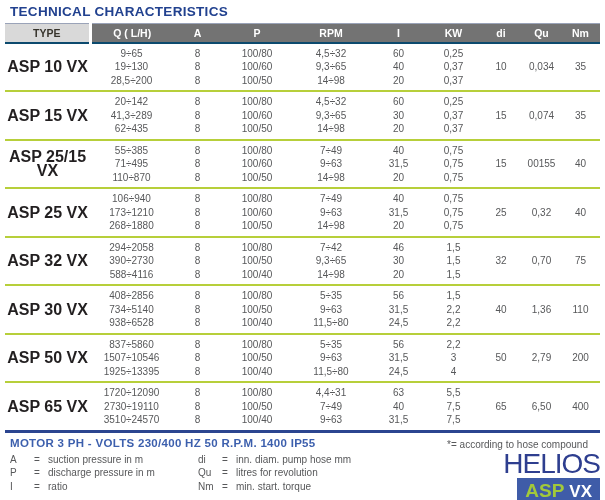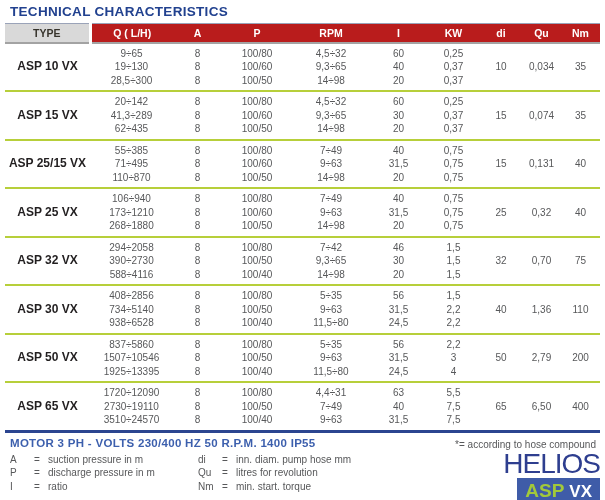--- a/index.html
+++ b/index.html
@@ -13,50 +13,50 @@
 
   .title {
     color: #21418f; font-weight: bold; font-size: 13.5px;
     letter-spacing: 0.3px; padding: 4px 12px 4px 10px;
   }
 
   table.spec {
     border-collapse: collapse; table-layout: fixed;
     width: 595px; margin-left: 5px;
   }
-  thead tr { border-top: 1px solid #9aa3b8; border-bottom: 2px solid #a3a3a3; margin-top: 45px; }
+  thead tr { border-top: 1px solid #9aa3b8; border-bottom: 2px solid #0c4a6e; margin-top: 45px; }
   thead th {
     font-size: 10.5px; font-weight: bold; height: 19px;
-    background: #b91c1c; color: #ffffff; padding: 0; text-align: center;
+    background: #737373; color: #ffffff; padding: 0; text-align: center;
   }
   thead th.type-h {
     background: #d9d9d9; color: #37342c; border-right: 3px solid #ffffff;
   }
   tbody tr { height: 47px; }
   tbody td {
     padding: 3px 0; text-align: center; vertical-align: middle;
     font-size: 10px; color: #57585a; line-height: 13.5px;
   }
-  tbody td.type { font-size: 12px; font-weight: bold; color: #221f20; }
+  tbody td.type { font-size: 16px; font-weight: bold; color: #221f20; }
   tbody.sep td { border-top: 2px solid #b7cf3a; }
 
   .bottom-rule { width: 595px; height: 3px; background: #2b4590; margin: 0 0 0 5px; }
 
   .footer { position: relative; width: 590px; margin: 4px 0 0 10px; }
   .motor {
     color: #3c5fad; font-weight: bold; font-size: 11.5px; letter-spacing: 0.3px;
   }
   .legend-wrap { display: flex; margin-top: 4px; }
   ul.legend { list-style: none; margin: 0; padding: 0; }
   ul.legend.first { width: 188px; }
   ul.legend li { display: flex; font-size: 10px; color: #57585a; line-height: 13.5px; }
   ul.legend li .k { width: 24px; }
   ul.legend li .eq { width: 14px; }
 
-  .note { position: absolute; top: 2px; right: 4px; font-size: 10px; color: #57585a; }
+  .note { position: absolute; top: 2px; right: 12px; font-size: 10px; color: #57585a; }
   .brand { position: absolute; top: 13px; right: 0; text-align: right; }
   .brand-name {
     color: #2e3e8f; font-weight: normal; font-size: 28px;
     letter-spacing: -1px; line-height: 27px;
   }
   .badge {
     display: inline-block; background: #3f5ca8;
     padding: 2px 8px 3px 8px; margin-top: 1px;
   }
   .badge .asp { color: #a2c93a; font-weight: bold; font-size: 19px; }
@@ -95,21 +95,21 @@
         <th>Qu</th>
         <th>Nm</th>
       </tr>
     </thead>
   <tbody>
         <tr>
           <td class="type">ASP 10 VX</td>
           <td>
             <div>9÷65</div>
             <div>19÷130</div>
-            <div>28,5÷300</div>
+            <div>28,5÷200</div>
           </td>
           <td>
             <div>8</div>
             <div>8</div>
             <div>8</div>
           </td>
           <td>
             <div>100/80</div>
             <div>100/60</div>
             <div>100/50</div>
@@ -199,21 +199,21 @@
             <div>40</div>
             <div>31,5</div>
             <div>20</div>
           </td>
           <td>
             <div>0,75</div>
             <div>0,75</div>
             <div>0,75</div>
           </td>
           <td>15</td>
-          <td>0,131</td>
+          <td>00155</td>
           <td>40</td>
         </tr>
       </tbody>
       <tbody class="sep">
         <tr>
           <td class="type">ASP 25 VX</td>
           <td>
             <div>106÷940</div>
             <div>173÷1210</div>
             <div>268÷1880</div>

